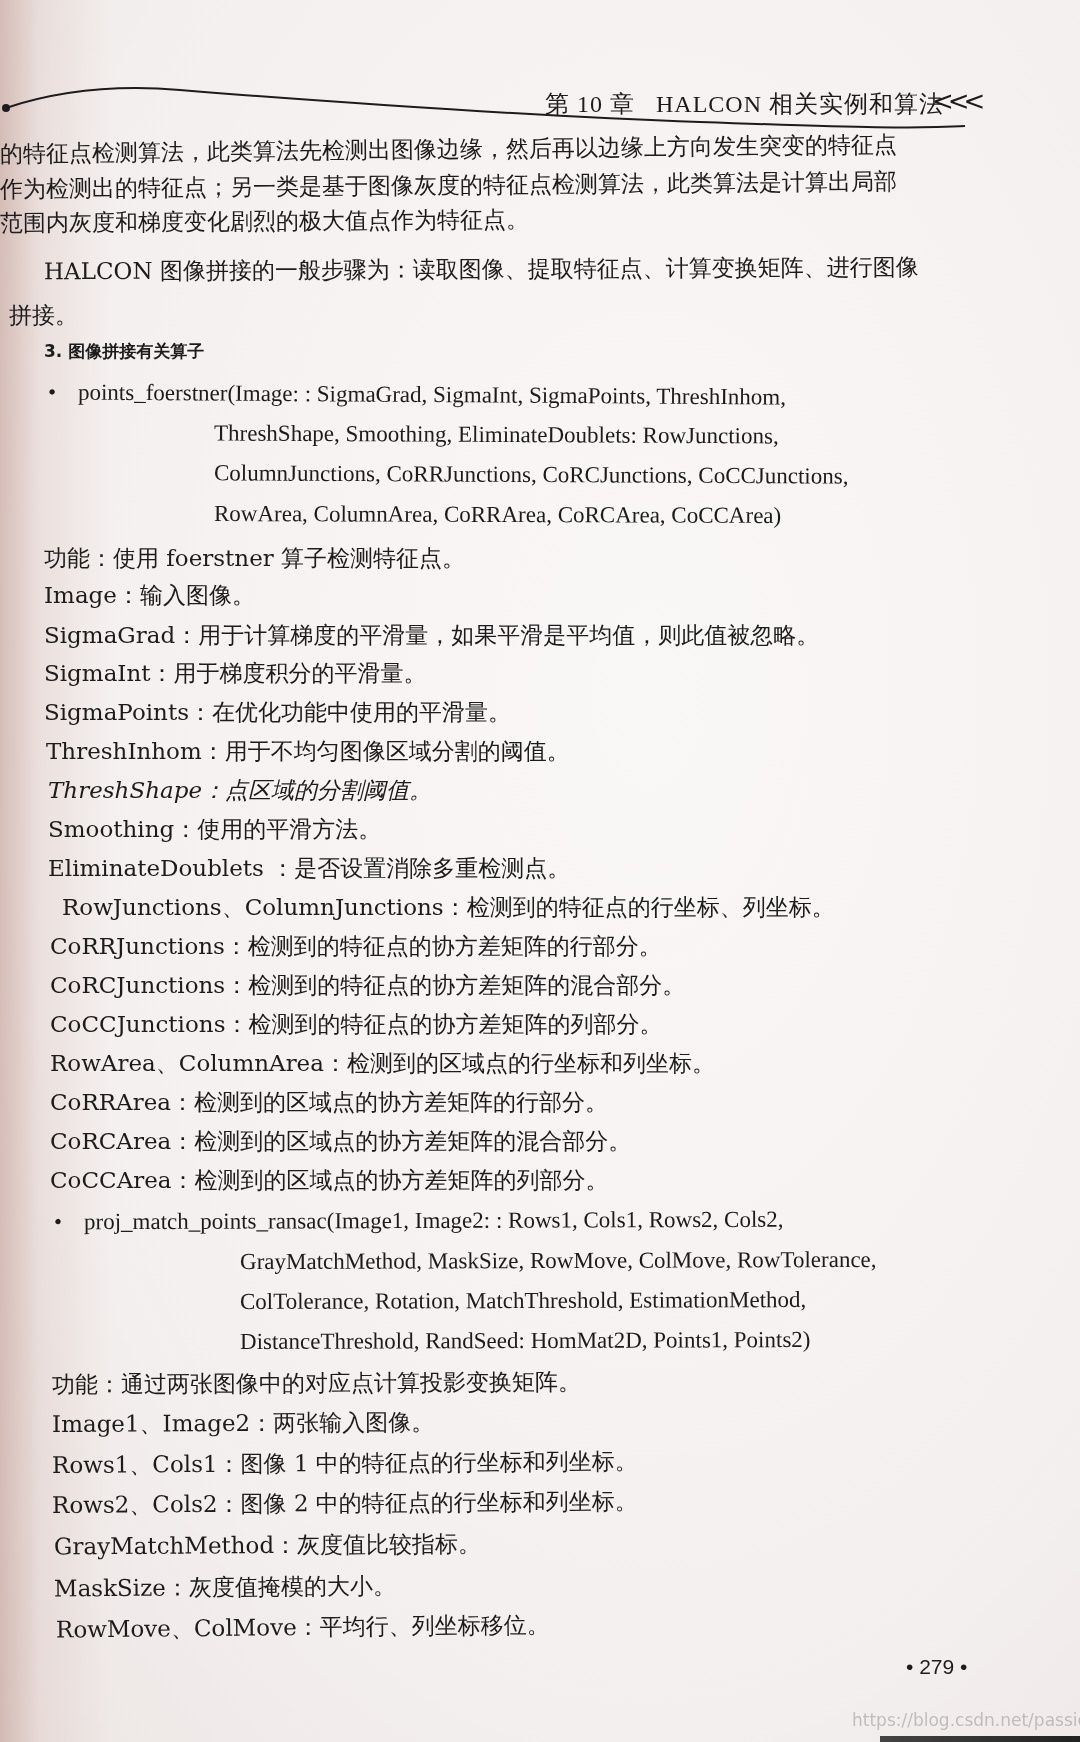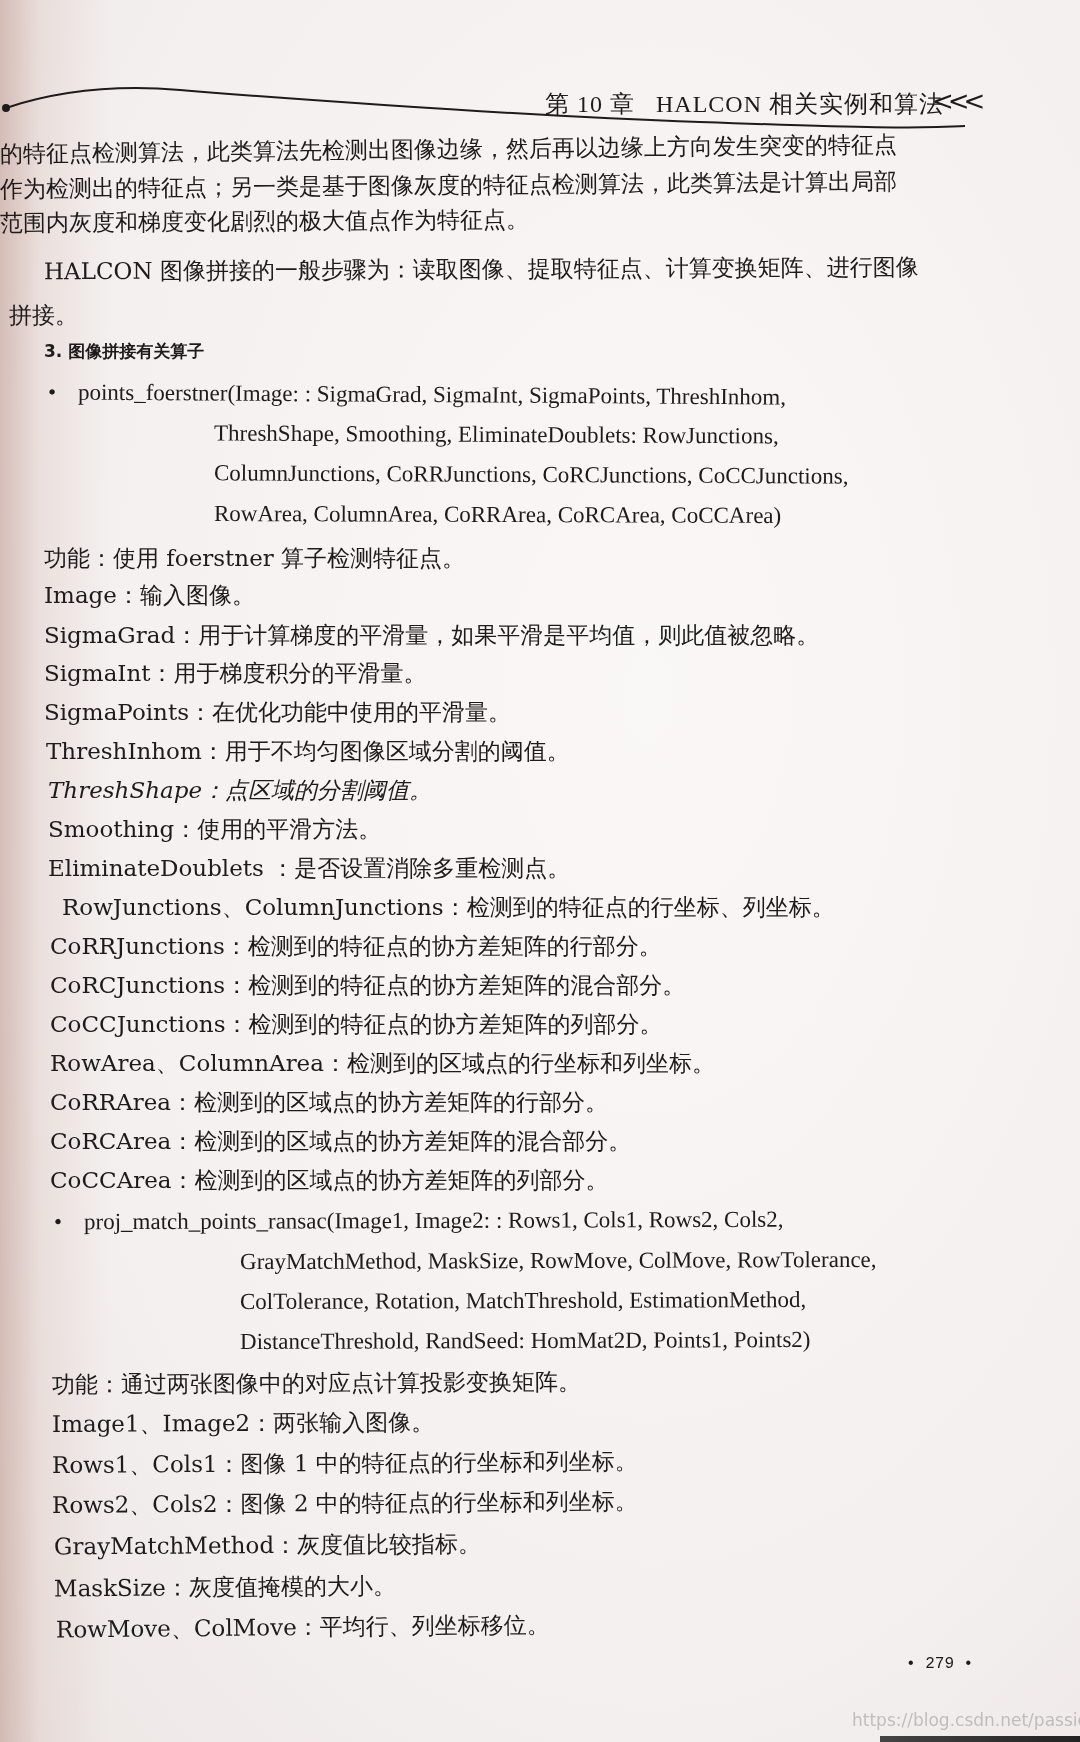--- a/index.html
+++ b/index.html
@@ -33,22 +33,22 @@
       position: absolute; white-space: nowrap;
       font-size: 22px; line-height: 30px;
     }
     .para { font-size: 23px; }
     .section-title {
       font-family: "DejaVu Sans", sans-serif; font-weight: bold; font-size: 17px;
     }
     .mono-ish { font-family: "Liberation Serif", serif; font-size: 23px; }
     .bullet { display: inline-block; width: 30px; }
     .page-number {
-      position: absolute; left: 906px; top: 1655px; font-size: 16px;
-      font-family: Liberation Mono, monospace;
+      position: absolute; left: 906px; top: 1655px; font-size: 21px;
+      font-family: Liberation Sans, sans-serif;
     }
     .watermark {
       position: absolute; left: 852px; top: 1710px; font-size: 17px;
       color: rgba(150,150,150,0.55);
       font-family: "DejaVu Sans", sans-serif;
     }
     .bottom-edge {
       position: absolute; left: 880px; top: 1736px; width: 200px; height: 6px;
       background: linear-gradient(90deg, #444, #222);
     }

